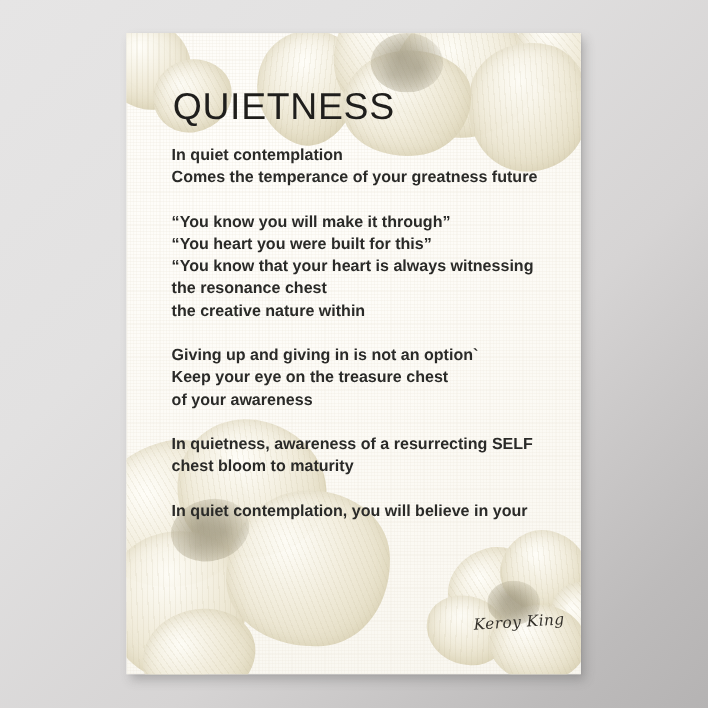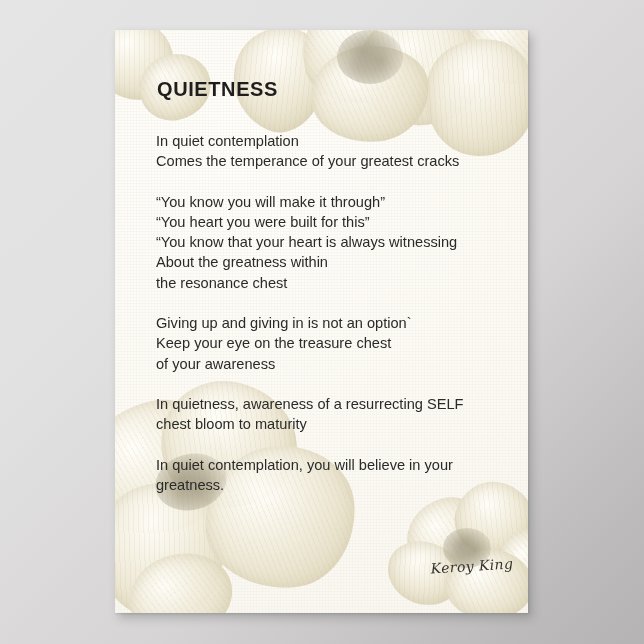--- a/index.html
+++ b/index.html
@@ -141,36 +141,36 @@
     position: absolute;
     left: 0; top: 0;
     width: 413px;
     height: 583px;
   }
 
   #poster-title {
     position: absolute;
     left: 42px;
     top: 48px;
-    font-size: 20px;
+    font-size: 34px;
     letter-spacing: 0.6px;
     color: #1f1e1c;
-    font-weight: 700;
+    font-weight: 400;
     white-space: nowrap;
   }
 
   #poem {
     position: absolute;
     left: 41px;
     top: 101px;
     width: 350px;
     font-size: 14.6px;
     line-height: 20.3px;
     color: #2a2a28;
-    font-weight: 400;
+    font-weight: 700;
   }
   .stanza { margin: 0 0 20px 0; }
   .stanza:last-child { margin-bottom: 16px; }
   .line { white-space: pre-wrap; }
 
   #signature {
     position: absolute;
     left: 307px;
     top: 528px;
     width: 100px;
@@ -217,45 +217,44 @@
     <div class="center-speck cs-br"></div>
 
     <div id="content">
 
       <div id="poster-title">QUIETNESS</div>
 
       <div id="poem">
 
         <div class="stanza">
           <div class="line">In quiet contemplation</div>
-          <div class="line">Comes the temperance of your greatest cracks</div>
+          <div class="line">Comes the temperance of your greatness future</div>
         </div>
 
         <div class="stanza">
           <div class="line">“You know you will make it through”</div>
           <div class="line">“You heart you were built for this”</div>
           <div class="line">“You know that your heart is always witnessing</div>
-          <div class="line">About the greatness within</div>
           <div class="line">the resonance chest</div>
+          <div class="line">the creative nature within</div>
         </div>
 
         <div class="stanza">
           <div class="line">Giving up and giving in is not an option`</div>
           <div class="line">Keep your eye on the treasure chest</div>
           <div class="line">of your awareness</div>
         </div>
 
         <div class="stanza">
           <div class="line">In quietness, awareness of a resurrecting SELF</div>
           <div class="line">chest bloom to maturity</div>
         </div>
 
         <div class="stanza">
           <div class="line">In quiet contemplation, you will believe in your</div>
-          <div class="line">greatness.</div>
         </div>
 
       </div>
 
       <div id="signature">Keroy King</div>
 
     </div>
   </div>
 </div>
 

